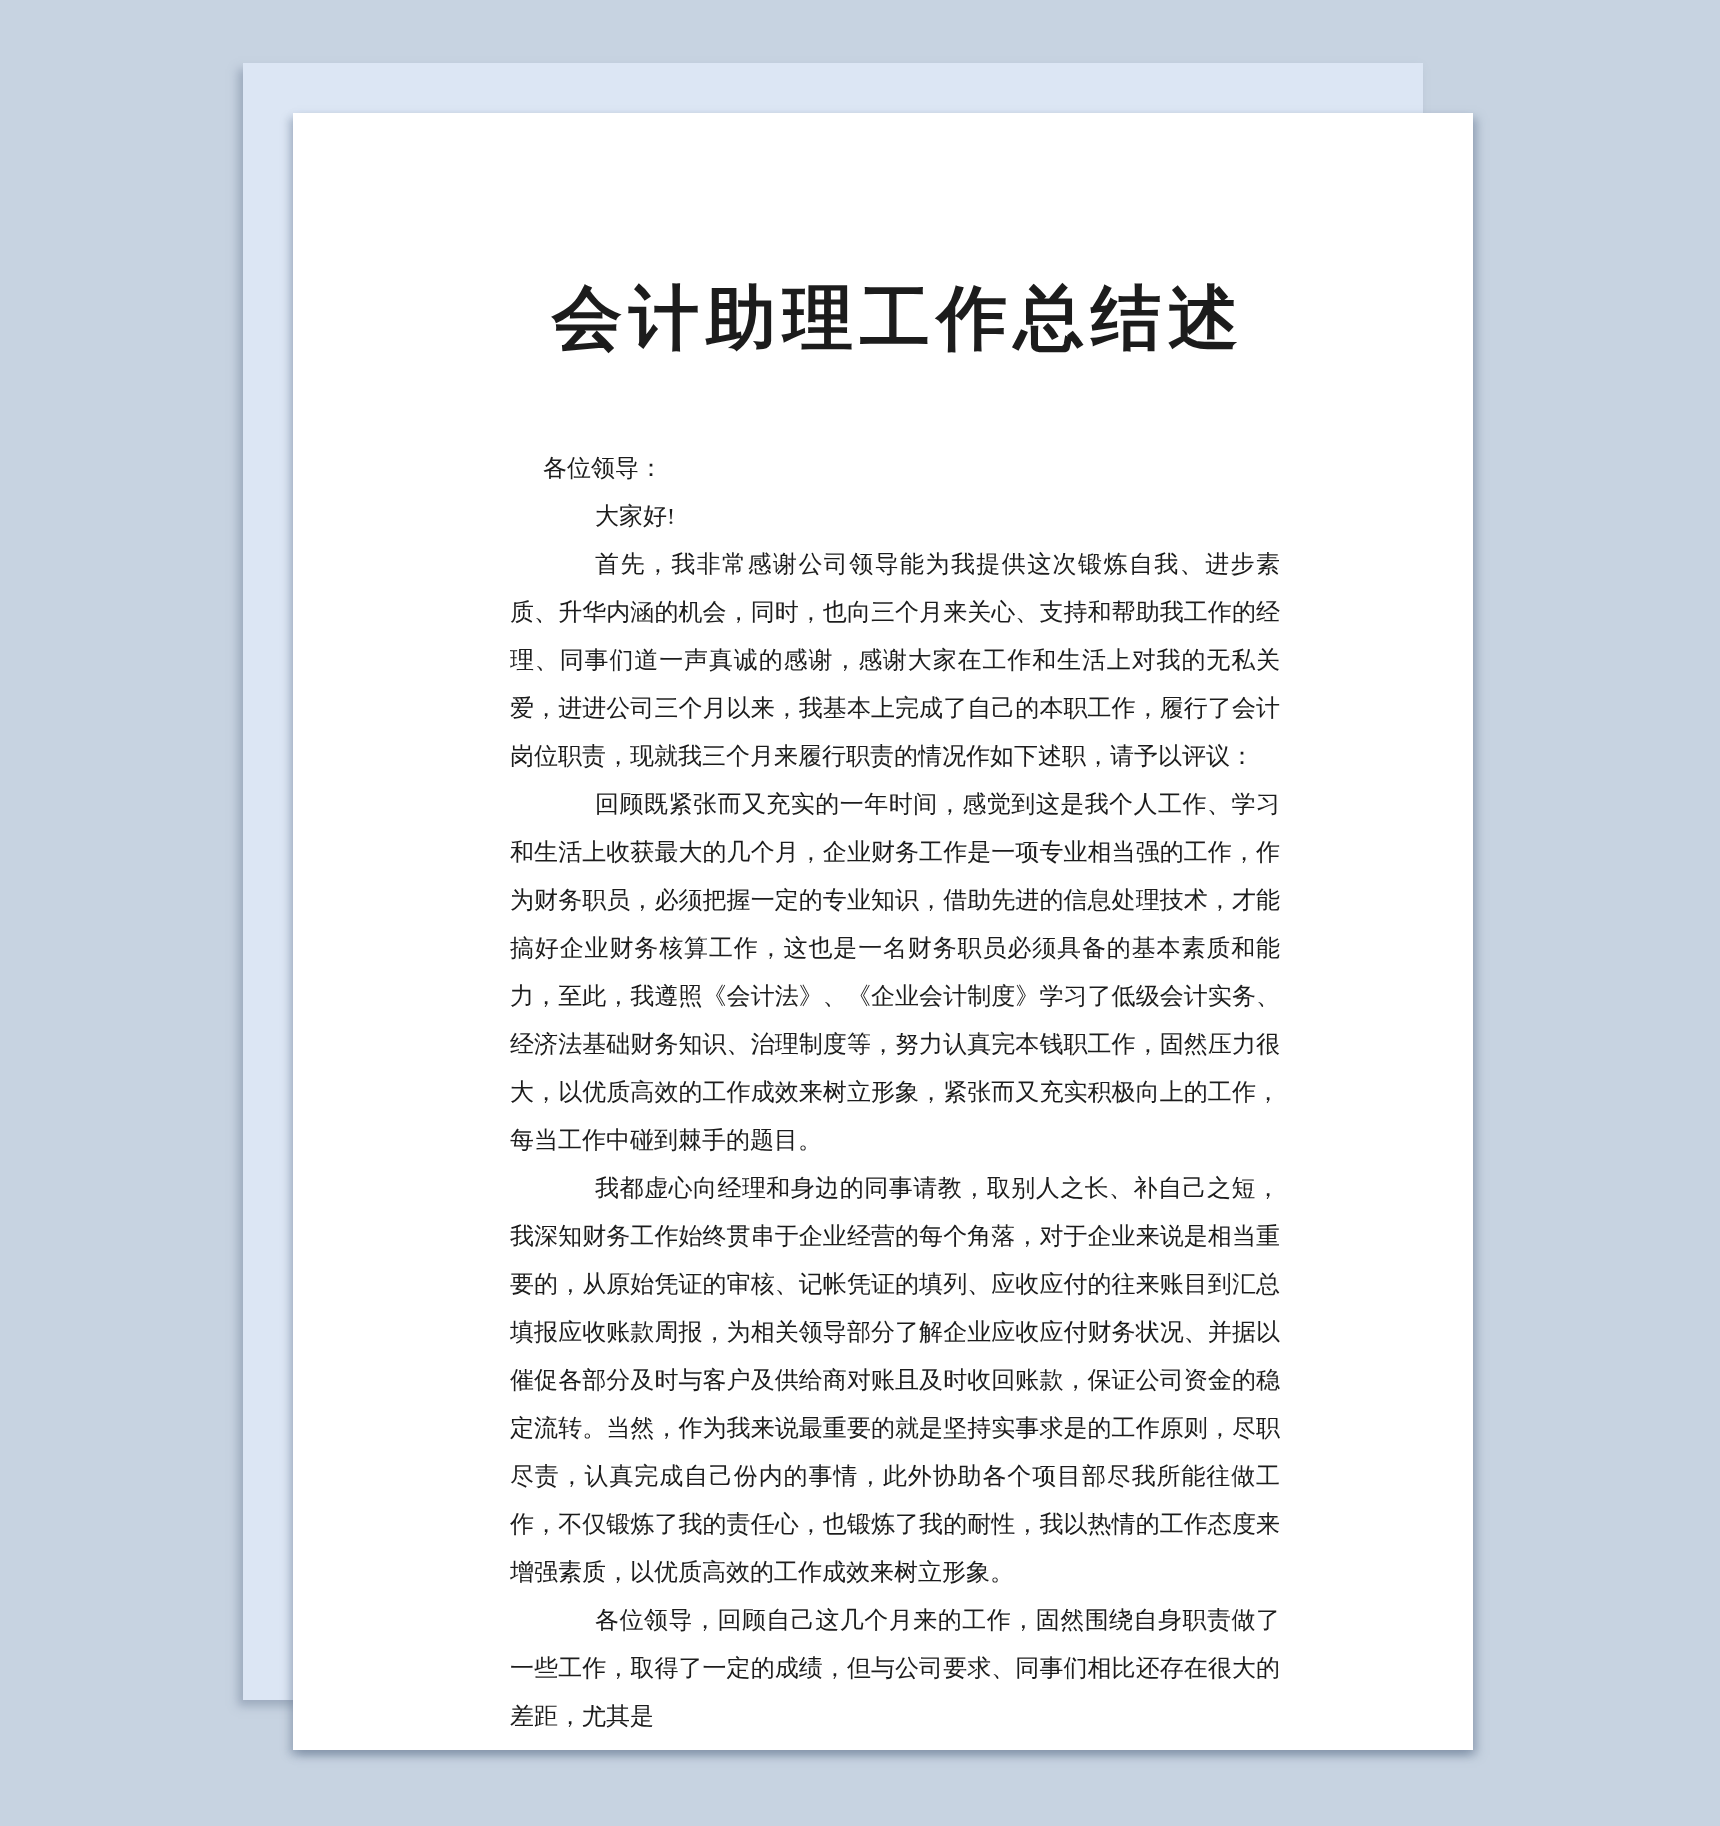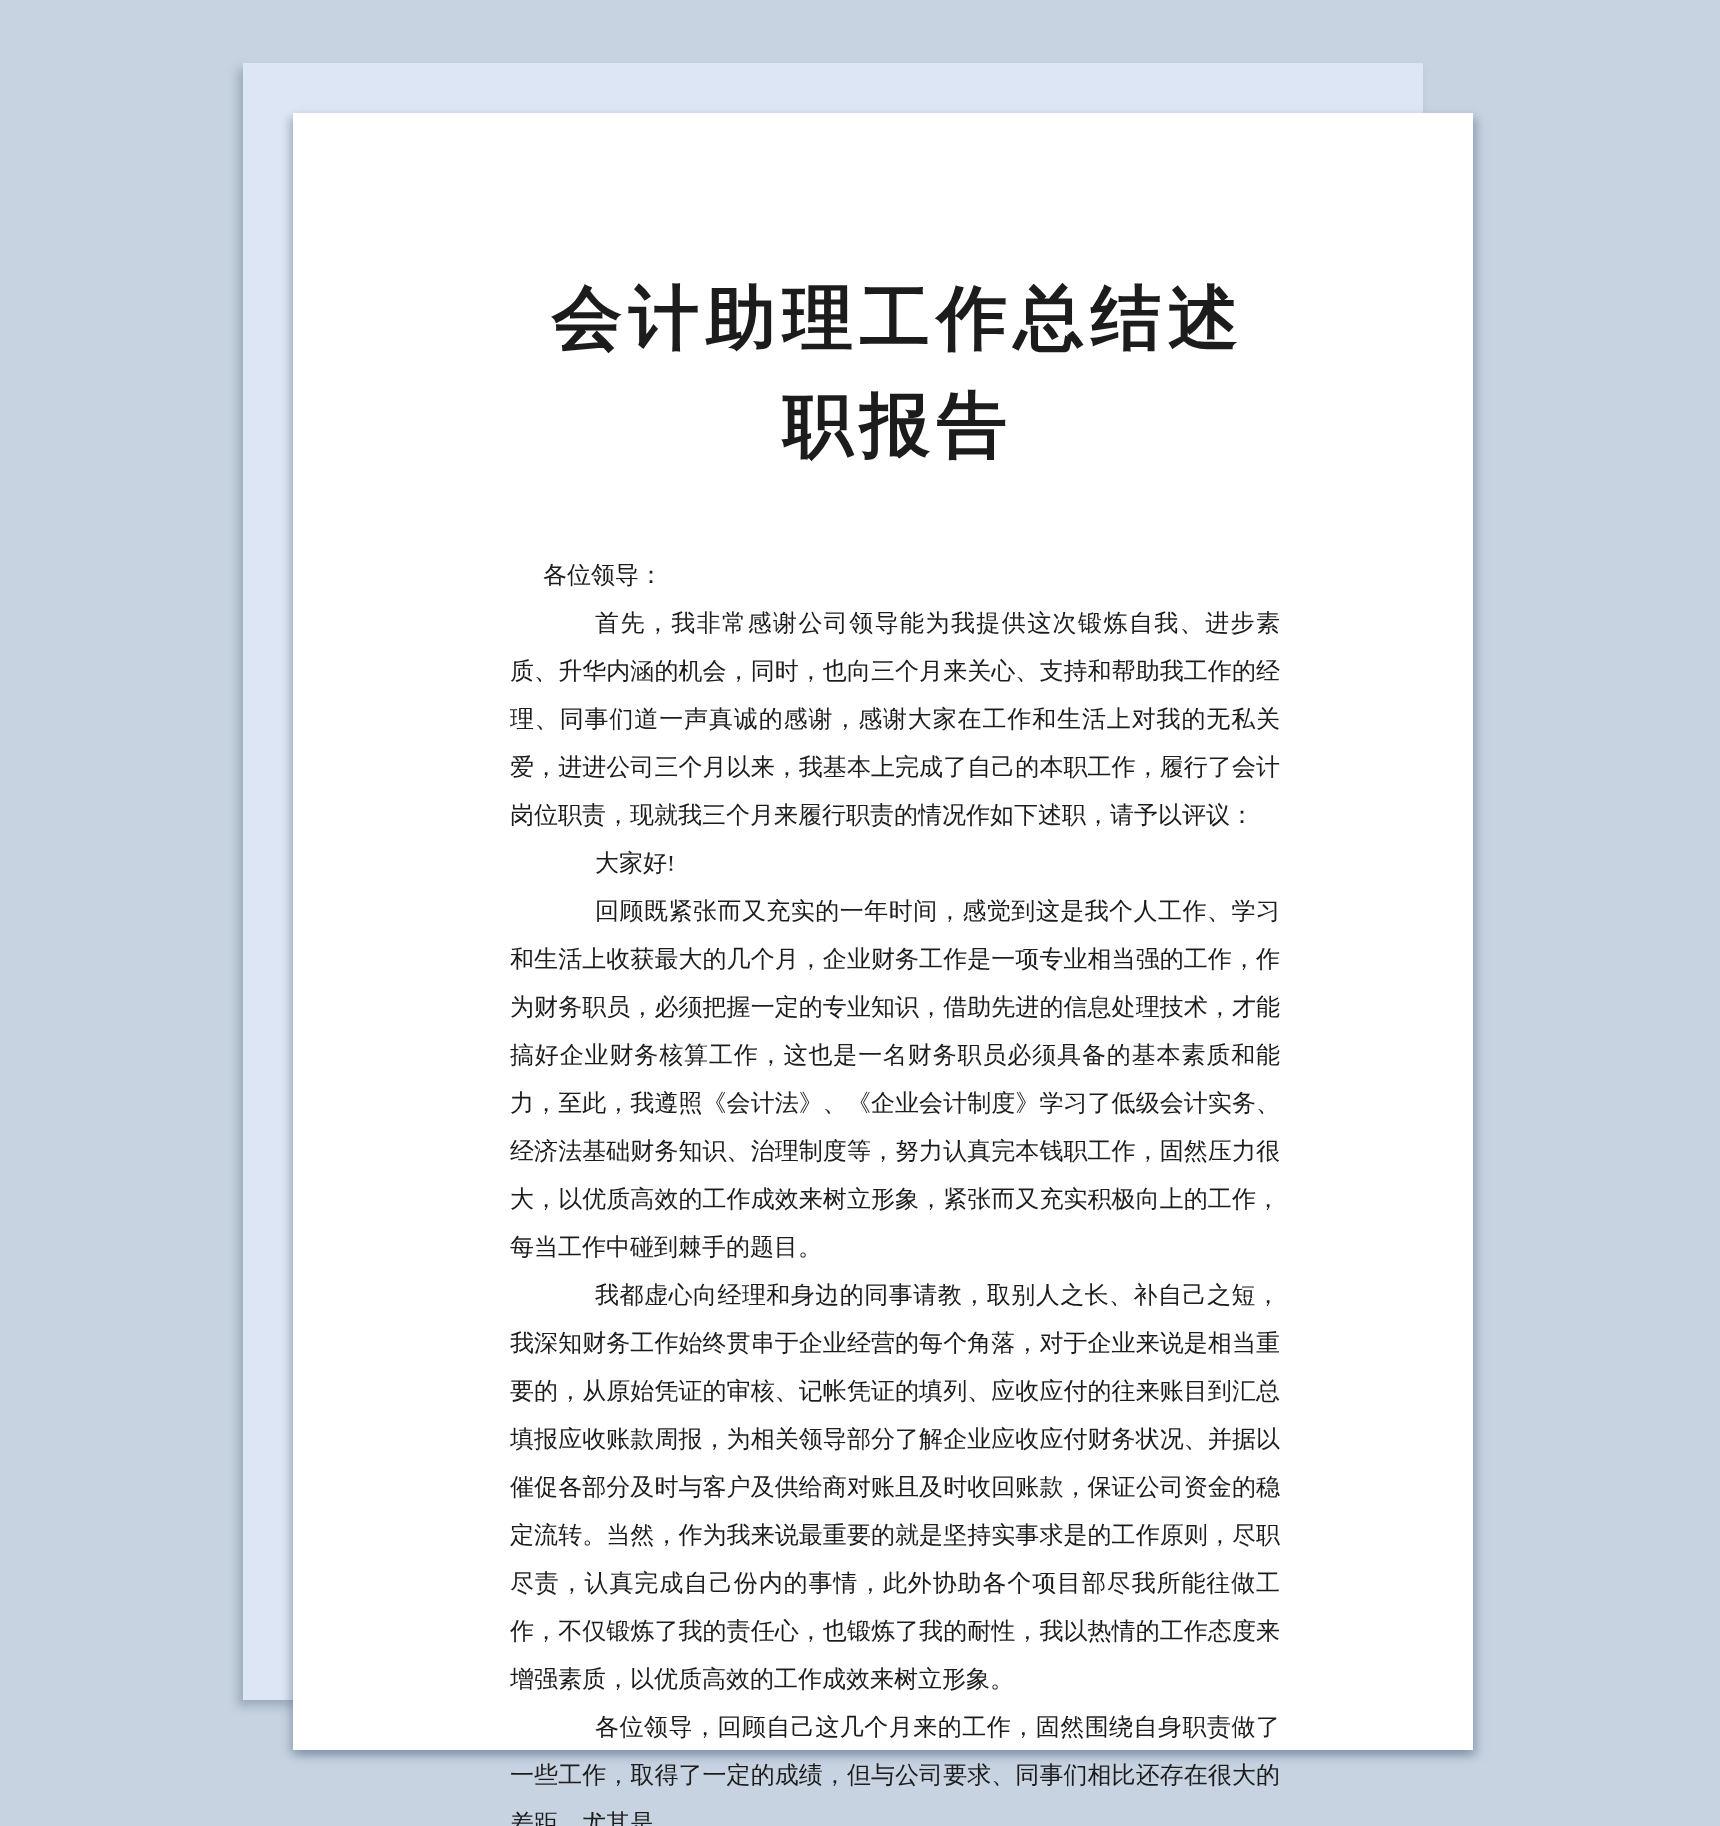--- a/index.html
+++ b/index.html
@@ -69,26 +69,25 @@
 <body style="background: rgb(199, 211, 225);">
 
 <div class="stage">
 
   <div class="back-sheet" style="background: rgb(220, 230, 244);"></div>
 
   <div class="sheet" style="background: rgb(255, 255, 255); color: rgb(28, 28, 28);">
 
     <h1 class="doc-title">
       <span class="title-line">会计助理工作总结述</span>
-      <span class="title-line">职报告</span>
     </h1>
 
     <div class="doc-body">
       <p class="salutation">各位领导：</p>
+      <p class="para">大家好!</p>
       <p class="para">首先，我非常感谢公司领导能为我提供这次锻炼自我、进步素质、升华内涵的机会，同时，也向三个月来关心、支持和帮助我工作的经理、同事们道一声真诚的感谢，感谢大家在工作和生活上对我的无私关爱，进进公司三个月以来，我基本上完成了自己的本职工作，履行了会计岗位职责，现就我三个月来履行职责的情况作如下述职，请予以评议：</p>
-      <p class="para">大家好!</p>
       <p class="para">回顾既紧张而又充实的一年时间，感觉到这是我个人工作、学习和生活上收获最大的几个月，企业财务工作是一项专业相当强的工作，作为财务职员，必须把握一定的专业知识，借助先进的信息处理技术，才能搞好企业财务核算工作，这也是一名财务职员必须具备的基本素质和能力，至此，我遵照《会计法》、《企业会计制度》学习了低级会计实务、经济法基础财务知识、治理制度等，努力认真完本钱职工作，固然压力很大，以优质高效的工作成效来树立形象，紧张而又充实积极向上的工作，每当工作中碰到棘手的题目。</p>
       <p class="para">我都虚心向经理和身边的同事请教，取别人之长、补自己之短，我深知财务工作始终贯串于企业经营的每个角落，对于企业来说是相当重要的，从原始凭证的审核、记帐凭证的填列、应收应付的往来账目到汇总填报应收账款周报，为相关领导部分了解企业应收应付财务状况、并据以催促各部分及时与客户及供给商对账且及时收回账款，保证公司资金的稳定流转。当然，作为我来说最重要的就是坚持实事求是的工作原则，尽职尽责，认真完成自己份内的事情，此外协助各个项目部尽我所能往做工作，不仅锻炼了我的责任心，也锻炼了我的耐性，我以热情的工作态度来增强素质，以优质高效的工作成效来树立形象。</p>
       <p class="para">各位领导，回顾自己这几个月来的工作，固然围绕自身职责做了一些工作，取得了一定的成绩，但与公司要求、同事们相比还存在很大的差距，尤其是</p>
     </div>
 
   </div>
 </div>
 
 </body></html>

